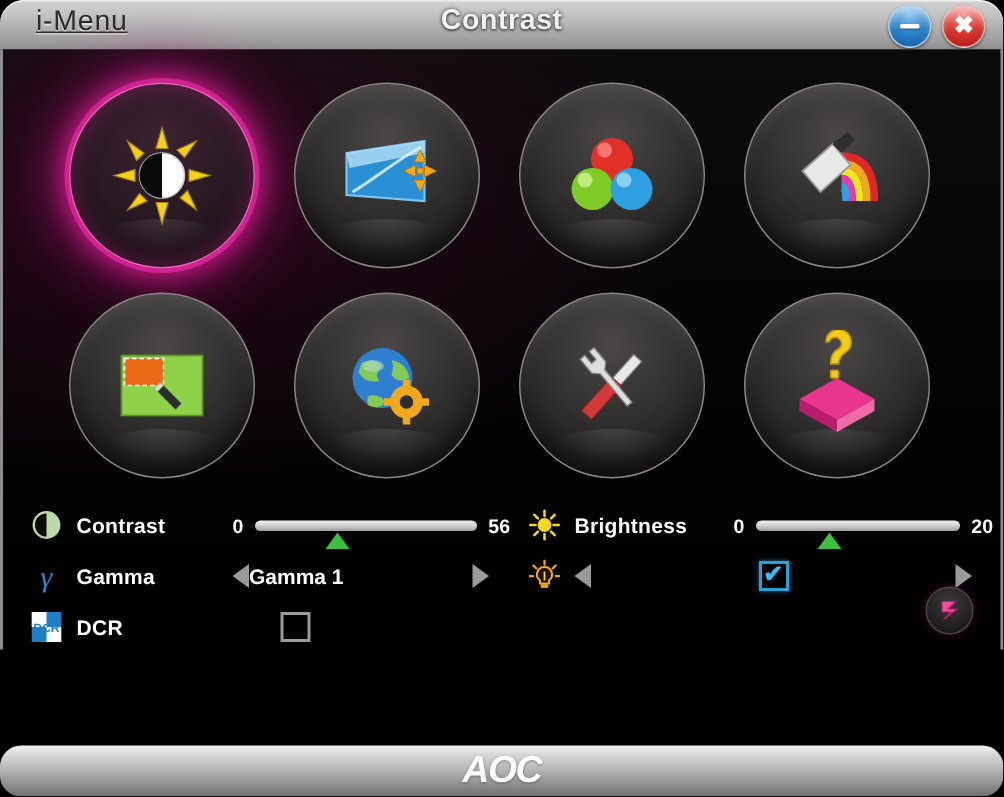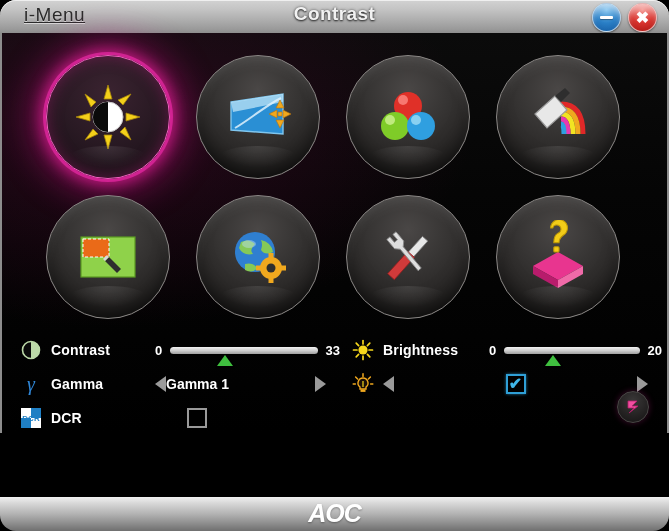--- a/index.html
+++ b/index.html
@@ -286,20 +286,21 @@
 
   
   .bezel {
     position: absolute;
     left: 0; top: 497px;
     width: 669px;
     height: 34px;
     background: linear-gradient(to bottom, #f1f1f1 0%, #d8d8d8 18%, #b5b5b5 48%, #8d8d8d 78%, #6f6f6f 100%);
     border-bottom-left-radius: 16px;
     border-bottom-right-radius: 16px;
+    border-radius: 14px;
   }
   .aoc {
     position: absolute;
     left: 0; right: 0; top: 2px;
     text-align: center;
     font-size: 25px;
     font-weight: bold;
     font-style: italic;
     color: #ffffff;
     letter-spacing: -1px;
@@ -474,21 +475,21 @@
               <circle cx="10" cy="10" r="8.5" fill="#0a0a0a" stroke="#bcd9a8" stroke-width="1.6"></circle>
               <path d="M10 1.5 A8.5 8.5 0 0 1 10 18.5 Z" fill="#bcd9a8"></path>
             </svg>
           </span>
           <span class="rlabel">Contrast</span>
           <span class="slider-wrap">
             <span class="slider-min">0</span>
             <span class="track">
               <span class="thumb" id="contrast-thumb" style="left: 37%;"></span>
             </span>
-            <span class="slider-max">33</span>
+            <span class="slider-max">56</span>
           </span>
         </div>
 
         <div class="row">
           <span class="ricon">
             <svg width="20" height="22" viewBox="0 0 20 22">
               <text x="10" y="18" text-anchor="middle" font-family="Liberation Serif, serif" font-size="20" fill="#2f86d6" font-style="italic">γ</text>
             </svg>
           </span>
           <span class="rlabel">Gamma</span>

